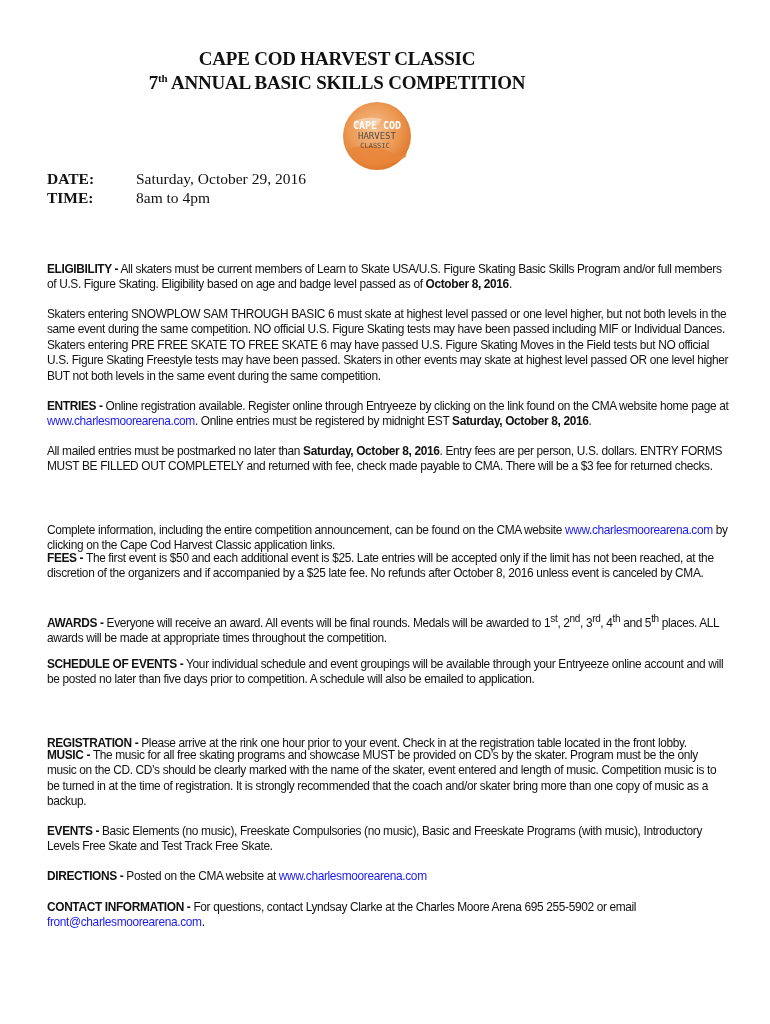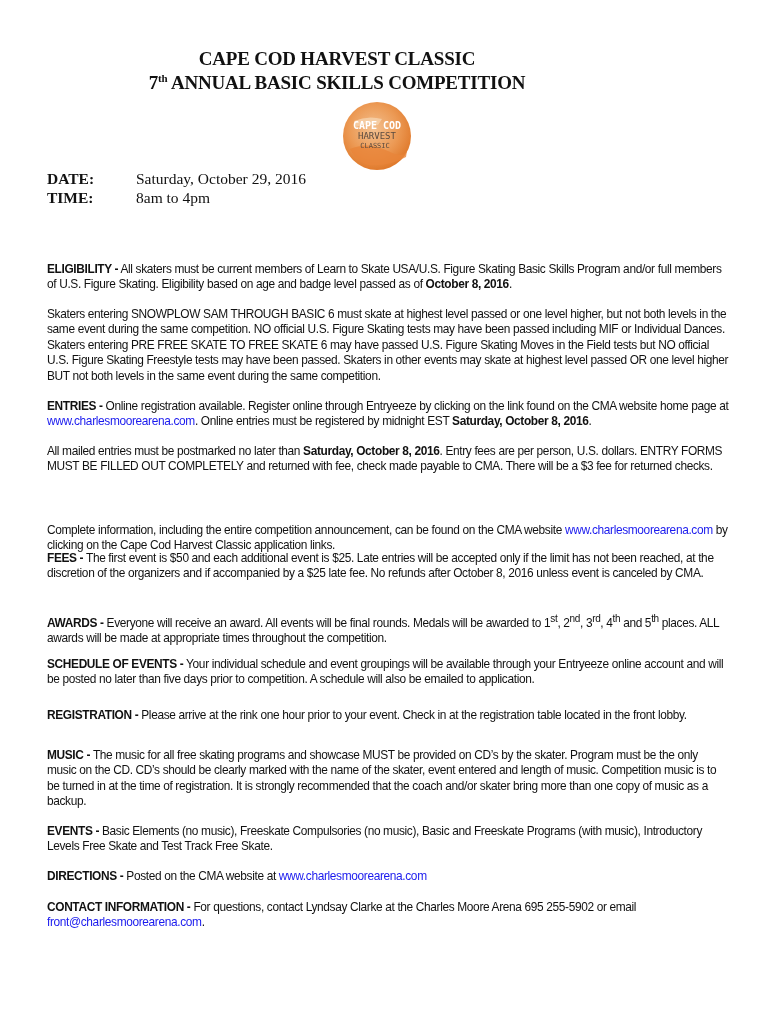--- a/index.html
+++ b/index.html
@@ -83,21 +83,21 @@
 </div>
 
 <div class="body" style="top:611px">
   <b>AWARDS -</b><span> Everyone will receive an award.  All events will be final rounds.  Medals will be awarded to 1</span><sup class="o">st</sup><span>, 2</span><sup class="o">nd</sup><span>, 3</span><sup class="o">rd</sup><span>, 4</span><sup class="o">th</sup><span> and 5</span><sup class="o">th</sup><span> places.  ALL awards will be made at appropriate times throughout the competition.</span>
 </div>
 
 <div class="body" style="top:657px">
   <b>SCHEDULE OF EVENTS -</b><span> Your individual schedule and event groupings will be available through your Entryeeze online account and will be posted no later than five days prior to competition.  A schedule will also be emailed to application.</span>
 </div>
 
-<div class="body" style="top:708px">
+<div class="body" style="top:736px">
   <b>REGISTRATION -</b><span> Please arrive at the rink one hour prior to your event.  Check in at the registration table located in the front lobby.</span>
 </div>
 
 <div class="body" style="top:748px">
   <b>MUSIC -</b><span> The music for all free skating programs and showcase MUST be provided on CD’s by the skater.  Program must be the only music on the CD.  CD’s should be clearly marked with the name of the skater, event entered and length of music.  Competition music is to be turned in at the time of registration.  It is strongly recommended that the coach and/or skater bring more than one copy of music as a backup.</span>
 </div>
 
 <div class="body" style="top:824px">
   <b>EVENTS -</b><span> Basic Elements (no music), Freeskate Compulsories (no music), Basic and Freeskate Programs (with music), Introductory Levels Free Skate and Test Track Free Skate.</span>
 </div>

